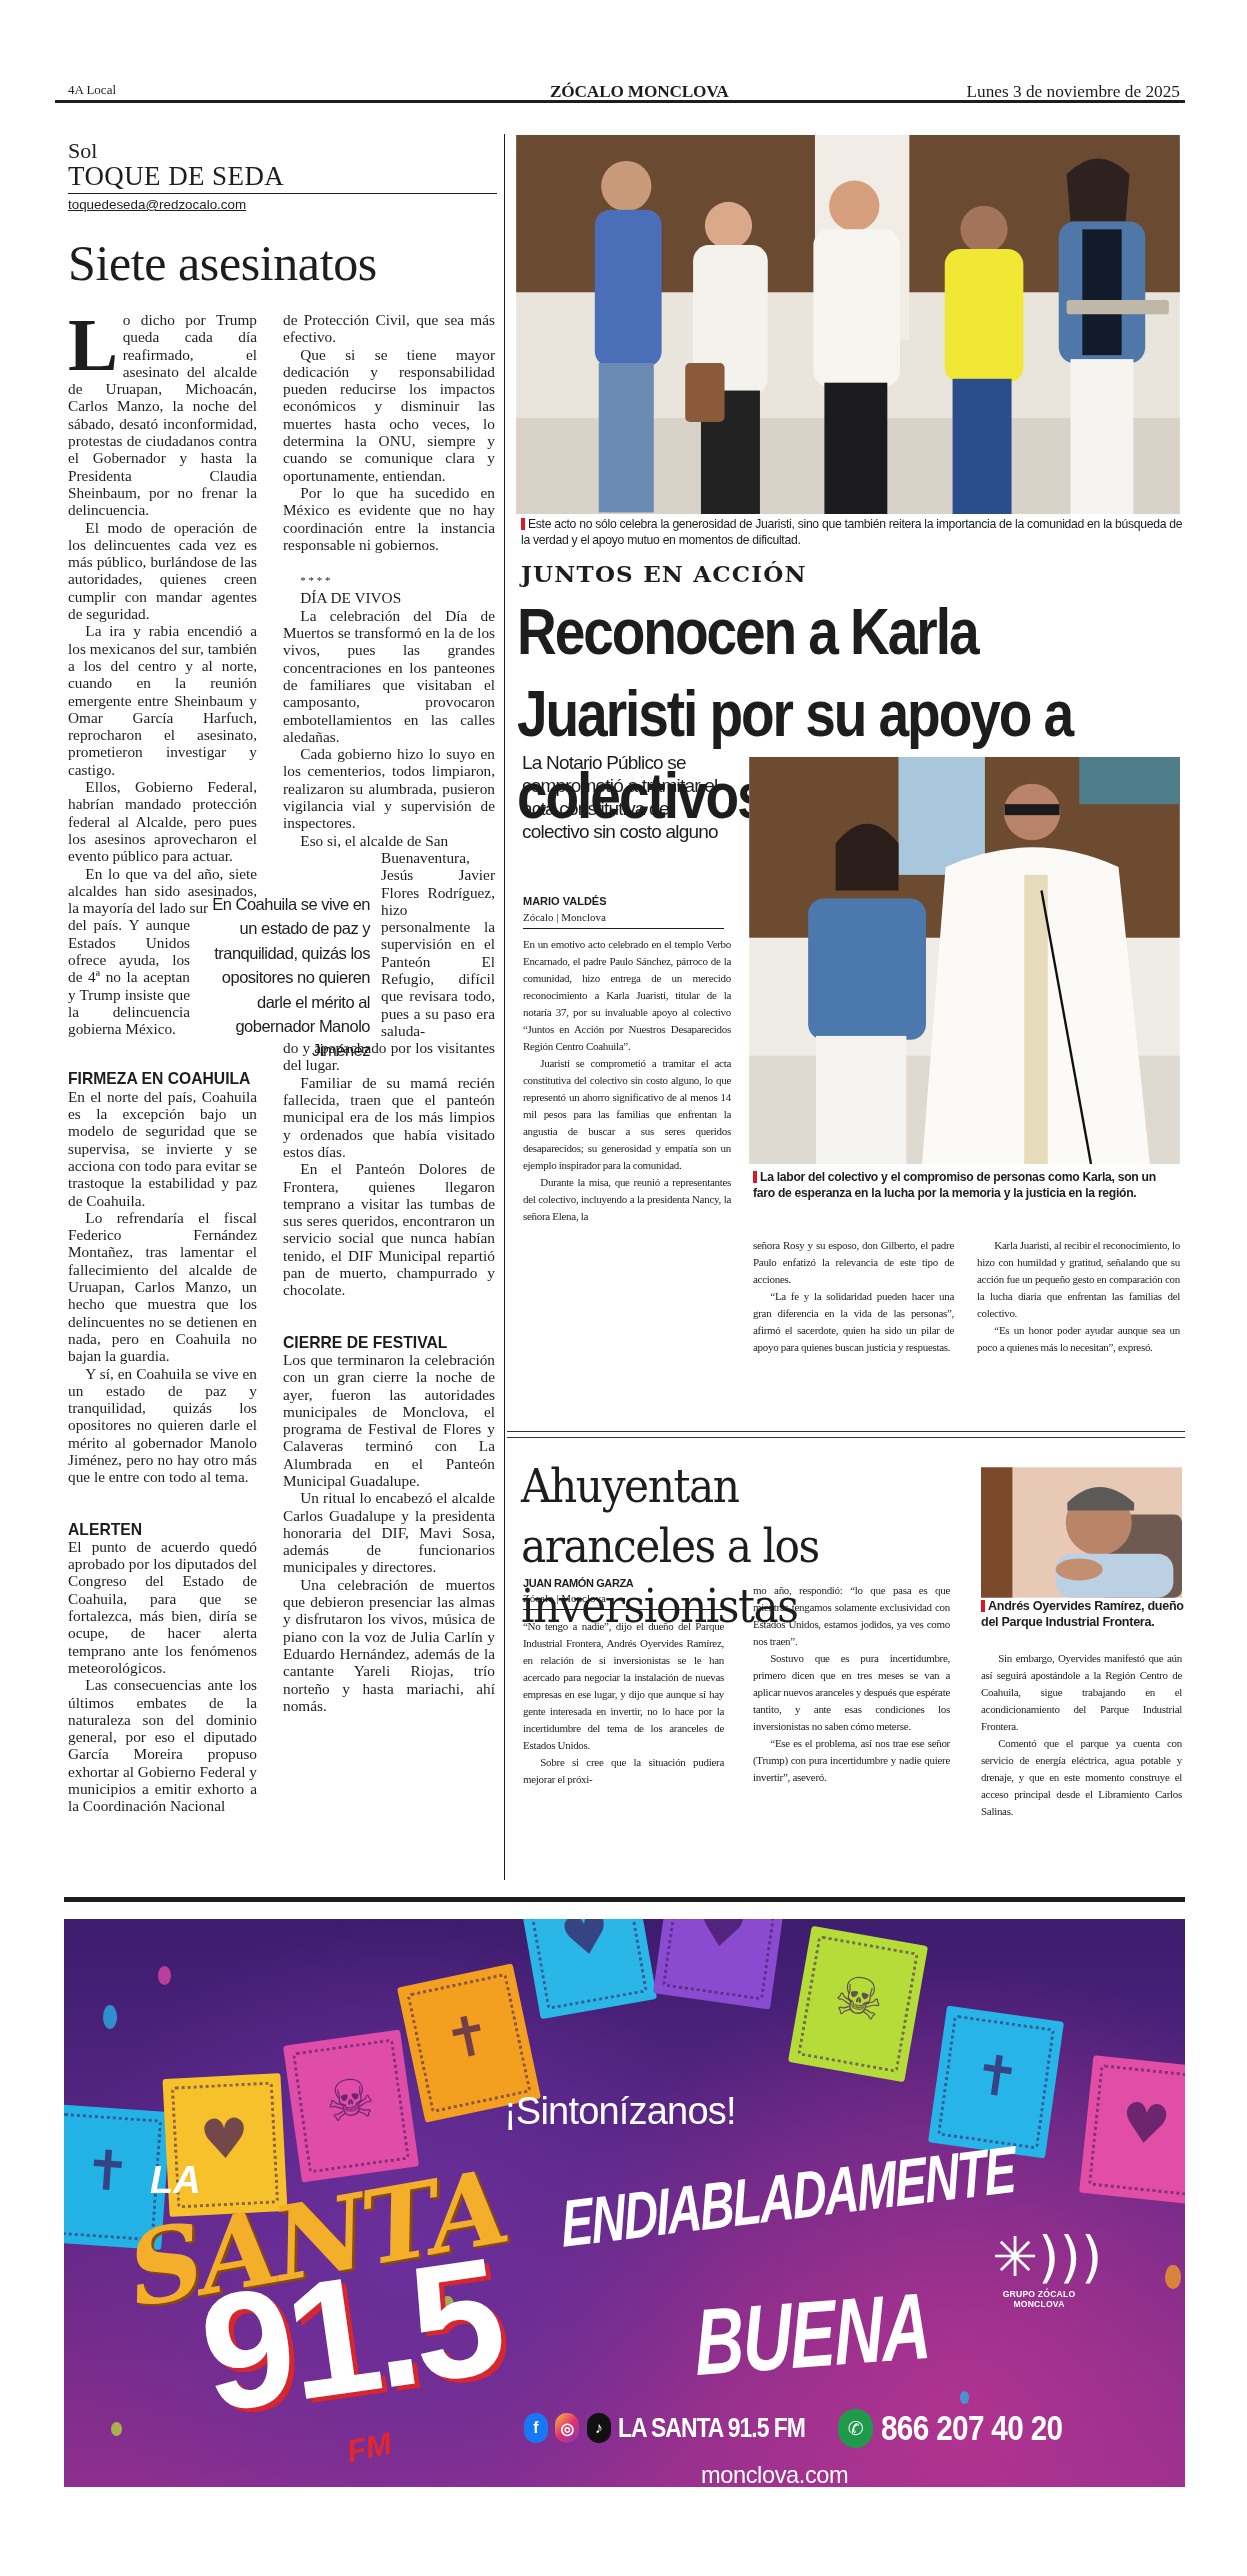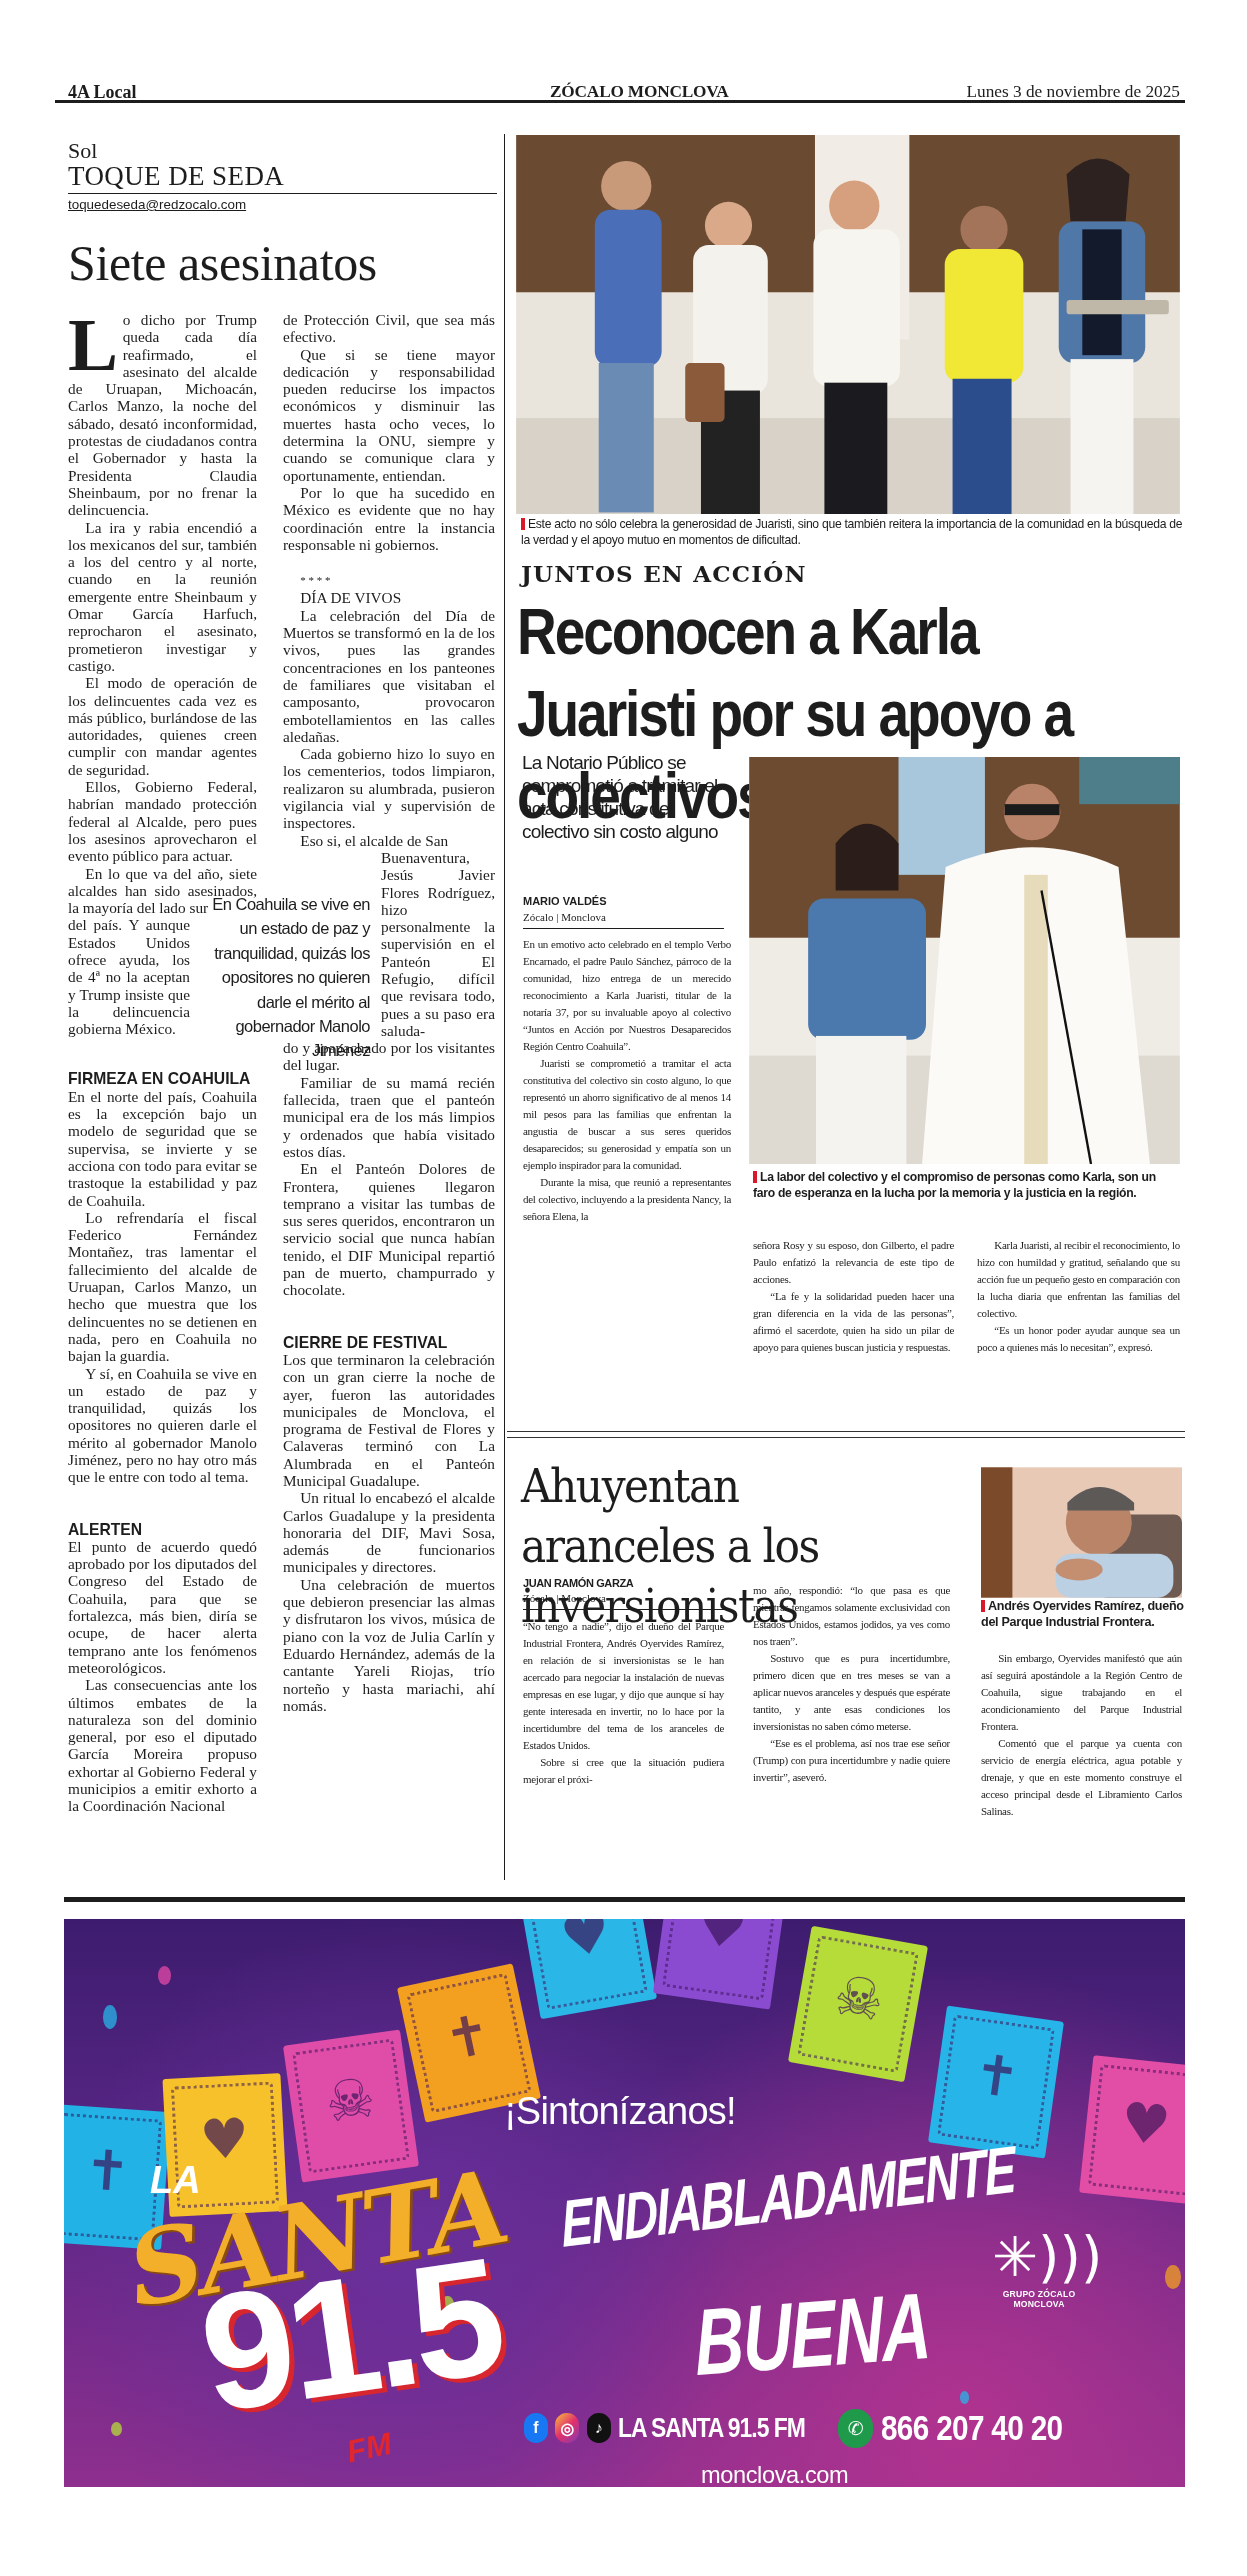--- a/index.html
+++ b/index.html
@@ -2,21 +2,21 @@
 <html style="font-size:12.6px"><head>
 <meta charset="utf-8">
 <style>
   html, body { margin:0; padding:0; background:#fff; }
   body { width:1248px; height:2576px; position:relative; overflow:hidden; color:#1d1d1d; font-family:"DejaVu Serif", serif; }
   .abs { position:absolute; }
   .serif { font-family:"Liberation Serif", "DejaVu Serif", serif; }
   .sans { font-family:"Liberation Sans", "DejaVu Sans", sans-serif;text-decoration:underline; }
 
   
-  #hdr-left { left:68px; top:82px; font-weight:bold; font-size:18px; }
+  #hdr-left { left:68px; top:82px; font-weight:normal; font-size:13px; }
   #hdr-mid { left:550px; top:82px; font-weight:bold; font-size:17.3px; letter-spacing:-0.2px; }
   #hdr-right { right:68px; top:82px; font-size:17.3px; }
   #hdr-rule { left:55px; top:100px; width:1130px; height:3.1px; background:#1d1d1d; }
 
   
   #col-kicker { left:68px; top:138px; font-size:22px; }
   #col-name { left:68px; top:161px; font-size:27px; letter-spacing:0.4px; }
   #col-rule { left:68px; top:193px; width:429px; height:0.8px; background:#1d1d1d; }
   #col-email { left:68px; top:197px; font-size:13.4px; }
   #col-title { left:68px; top:234px; font-size:50px; letter-spacing:-0.4px; }
@@ -112,22 +112,22 @@
 
 <div class="abs serif" id="col-kicker">Sol</div>
 <div class="abs serif" id="col-name">TOQUE DE SEDA</div>
 <div class="abs" id="col-rule"></div>
 <div class="abs sans" id="col-email">toquedeseda@redzocalo.com</div>
 <div class="abs serif" id="col-title">Siete asesinatos</div>
 
 <div class="abs body-text serif" id="col-a">
   <span class="dropcap serif">L</span>
   <p class="noind">o dicho por Trump queda cada día reafirmado, el asesinato del alcalde de Uruapan, Michoacán, Carlos Manzo, la noche del sábado, desató inconformidad, protestas de ciudadanos contra el Gobernador y hasta la Presidenta Claudia Sheinbaum, por no frenar la delincuencia.</p>
+  <p>El modo de operación de los delincuentes cada vez es más público, burlándose de las autoridades, quienes creen cumplir con mandar agentes de seguridad.</p>
   <p>La ira y rabia encendió a los mexicanos del sur, también a los del centro y al norte, cuando en la reunión emergente entre Sheinbaum y Omar García Harfuch, reprocharon el asesinato, prometieron investigar y castigo.</p>
-  <p>El modo de operación de los delincuentes cada vez es más público, burlándose de las autoridades, quienes creen cumplir con mandar agentes de seguridad.</p>
   <p>Ellos, Gobierno Federal, habrían mandado protección federal al Alcalde, pero pues los asesinos aprovecharon el evento público para actuar.</p>
   <p>En lo que va del año, siete alcaldes han sido asesinados, la mayoría del lado sur</p>
   <p class="noind" style="width:122px;">del país. Y aunque Estados Unidos ofrece ayuda, los de 4ª no la aceptan y Trump insiste que la delincuencia gobierna México.</p>
   <div class="subhead" style="margin-top:33px;">FIRMEZA EN COAHUILA</div>
   <p class="noind">En el norte del país, Coahuila es la excepción bajo un modelo de seguridad que se supervisa, se invierte y se acciona con todo para evitar se trastoque la estabilidad y paz de Coahuila.</p>
   <p>Lo refrendaría el fiscal Federico Fernández Montañez, tras lamentar el fallecimiento del alcalde de Uruapan, Carlos Manzo, un hecho que muestra que los delincuentes no se detienen en nada, pero en Coahuila no bajan la guardia.</p>
   <p>Y sí, en Coahuila se vive en un estado de paz y tranquilidad, quizás los opositores no quieren darle el mérito al gobernador Manolo Jiménez, pero no hay otro más que le entre con todo al tema.</p>
   <div class="subhead" style="margin-top:35px;">ALERTEN</div>
   <p class="noind">El punto de acuerdo quedó aprobado por los diputados del Congreso del Estado de Coahuila, para que se fortalezca, más bien, diría se ocupe, de hacer alerta temprano ante los fenómenos meteorológicos.</p>
   <p>Las consecuencias ante los últimos embates de la naturaleza son del dominio general, por eso el diputado García Moreira propuso exhortar al Gobierno Federal y municipios a emitir exhorto a la Coordinación Nacional</p>

